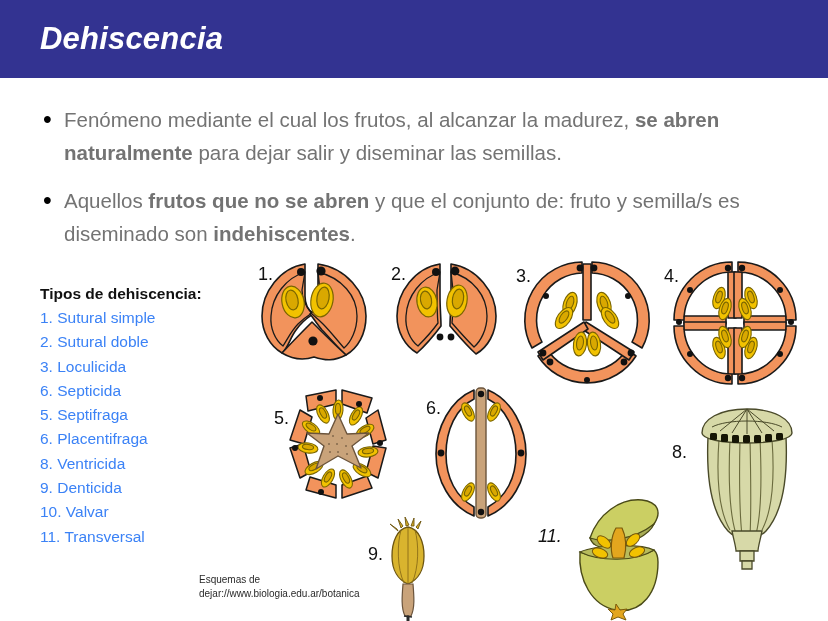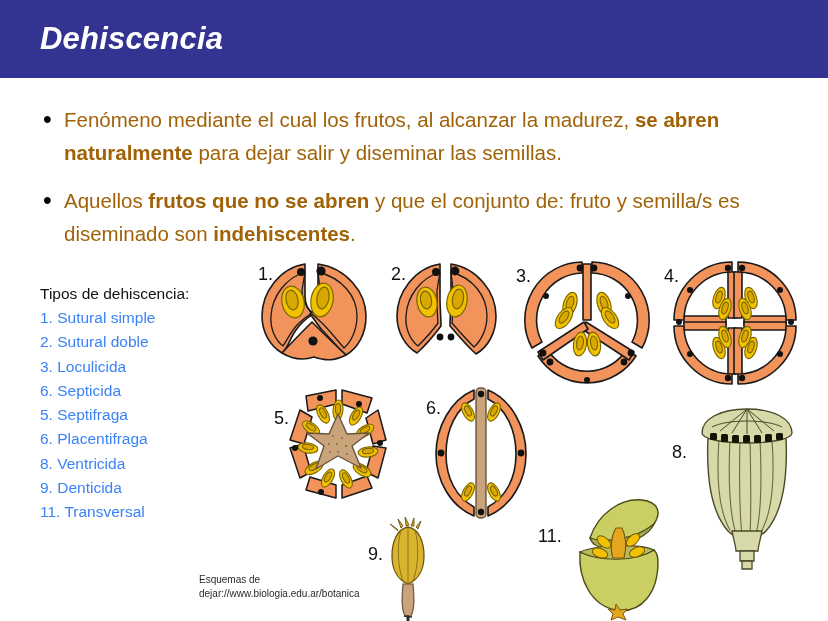--- a/index.html
+++ b/index.html
@@ -22,26 +22,26 @@
     font-style:italic;
   }
   
   #bullets{position:absolute;left:38px;top:103px;width:760px;}
   .bullet-row{display:flex;align-items:flex-start;margin-bottom:15px;}
   .bullet-dot{
     width:26px;flex:0 0 26px;font-size:25px;line-height:32px;color:#000;
     text-align:left;padding-left:5px;box-sizing:border-box;
   }
   .bullet-text{
-    font-size:20.5px;line-height:33px;color:#a16207;flex:1;
+    font-size:20.5px;line-height:33px;color:#737373;flex:1;
   }
   .bullet-text b{font-weight:bold;}
   
   #types-list{position:absolute;left:40px;top:283px;width:210px;}
-  #types-heading{font-size:15.5px;font-weight:normal;color:#111;line-height:22px;margin-bottom:1px;}
+  #types-heading{font-size:15.5px;font-weight:bold;color:#111;line-height:22px;margin-bottom:1px;}
   .type-item{font-size:15.5px;color:#3b82f6;line-height:24.3px;}
   
   #credit{
     position:absolute;left:199px;top:573px;
     font-size:10px;line-height:14px;color:#2a2a2a;
   }
   
   #figure{position:absolute;left:250px;top:258px;width:578px;height:363px;}
   .fig{position:absolute;}
   .fig-num{
@@ -71,20 +71,21 @@
   <div id="types-heading">Tipos de dehiscencia:</div>
   <div id="types-items">
       <div class="type-item">1. Sutural simple</div>
       <div class="type-item">2. Sutural doble</div>
       <div class="type-item">3. Loculicida</div>
       <div class="type-item">6. Septicida</div>
       <div class="type-item">5. Septifraga</div>
       <div class="type-item">6. Placentifraga</div>
       <div class="type-item">8. Ventricida</div>
       <div class="type-item">9. Denticida</div>
+      <div class="type-item">10. Valvar</div>
       <div class="type-item">11. Transversal</div>
     </div>
 </div>
 
 <div id="credit">
   <div>Esquemas de</div>
   <div>dejar://www.biologia.edu.ar/botanica</div>
 </div>
 
 <div id="figure">
@@ -381,21 +382,21 @@
         <path d="M40 12 L40 68"></path>
         <path d="M47 14 C51 28 51 52 44 67"></path>
       </g>
 
       <path d="M35 68 C34 80 33 92 37 100 L43 100 C47 92 46 80 45 68 Z" fill="#C9A37A" stroke="#6b543c" stroke-width="1.2"></path>
       <path d="M39 100 L39 105 L41 105 L41 100 Z" fill="#2a2a2a" stroke="#2a2a2a" stroke-width="1"></path>
       <path d="M36 100 L44 101" stroke="#2a2a2a" stroke-width="1.4"></path>
     </svg>
   </div>
 
-  <div class="fig" style="left:288px;top:238px;">
+  <div class="fig" style="left:288px;top:238px;font-style:italic;">
     <span class="fig-num" style="left:0px;top:30px;">11.</span>
     <svg width="145" height="125" viewBox="0 0 145 125">
 
       <path d="M52 42 C60 18 82 2 104 4 C120 6 124 16 116 28 C106 42 78 50 56 48 Z" fill="#CBCF63" stroke="#4a4a18" stroke-width="1.4" stroke-linejoin="round"></path>
       <path d="M52 42 C66 47 96 44 116 28 C112 38 92 50 68 52 C60 52 54 48 52 42 Z" fill="#A9AD55" stroke="#4a4a18" stroke-width="1.2"></path>
 
       <path d="M42 56 C40 84 54 110 78 114 C104 118 120 96 120 66 C120 60 118 56 116 54 C96 64 62 64 42 56 Z" fill="#CBCF63" stroke="#4a4a18" stroke-width="1.4"></path>
       <path d="M42 56 C62 66 98 66 116 54 C104 48 60 48 42 56 Z" fill="#B7BB5C" stroke="#4a4a18" stroke-width="1.2"></path>
 
       <path d="M78 32 C73 40 72 54 75 62 L86 62 C89 52 88 40 84 32 Z" fill="#E3A61E" stroke="#7a5a0b" stroke-width="1.2"></path>

